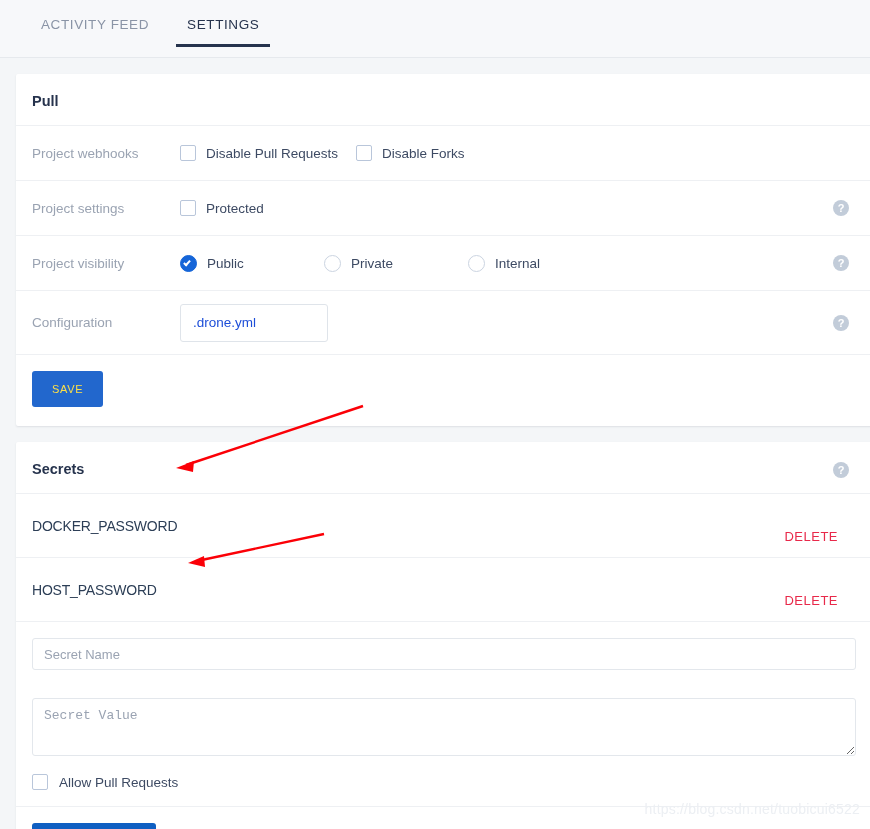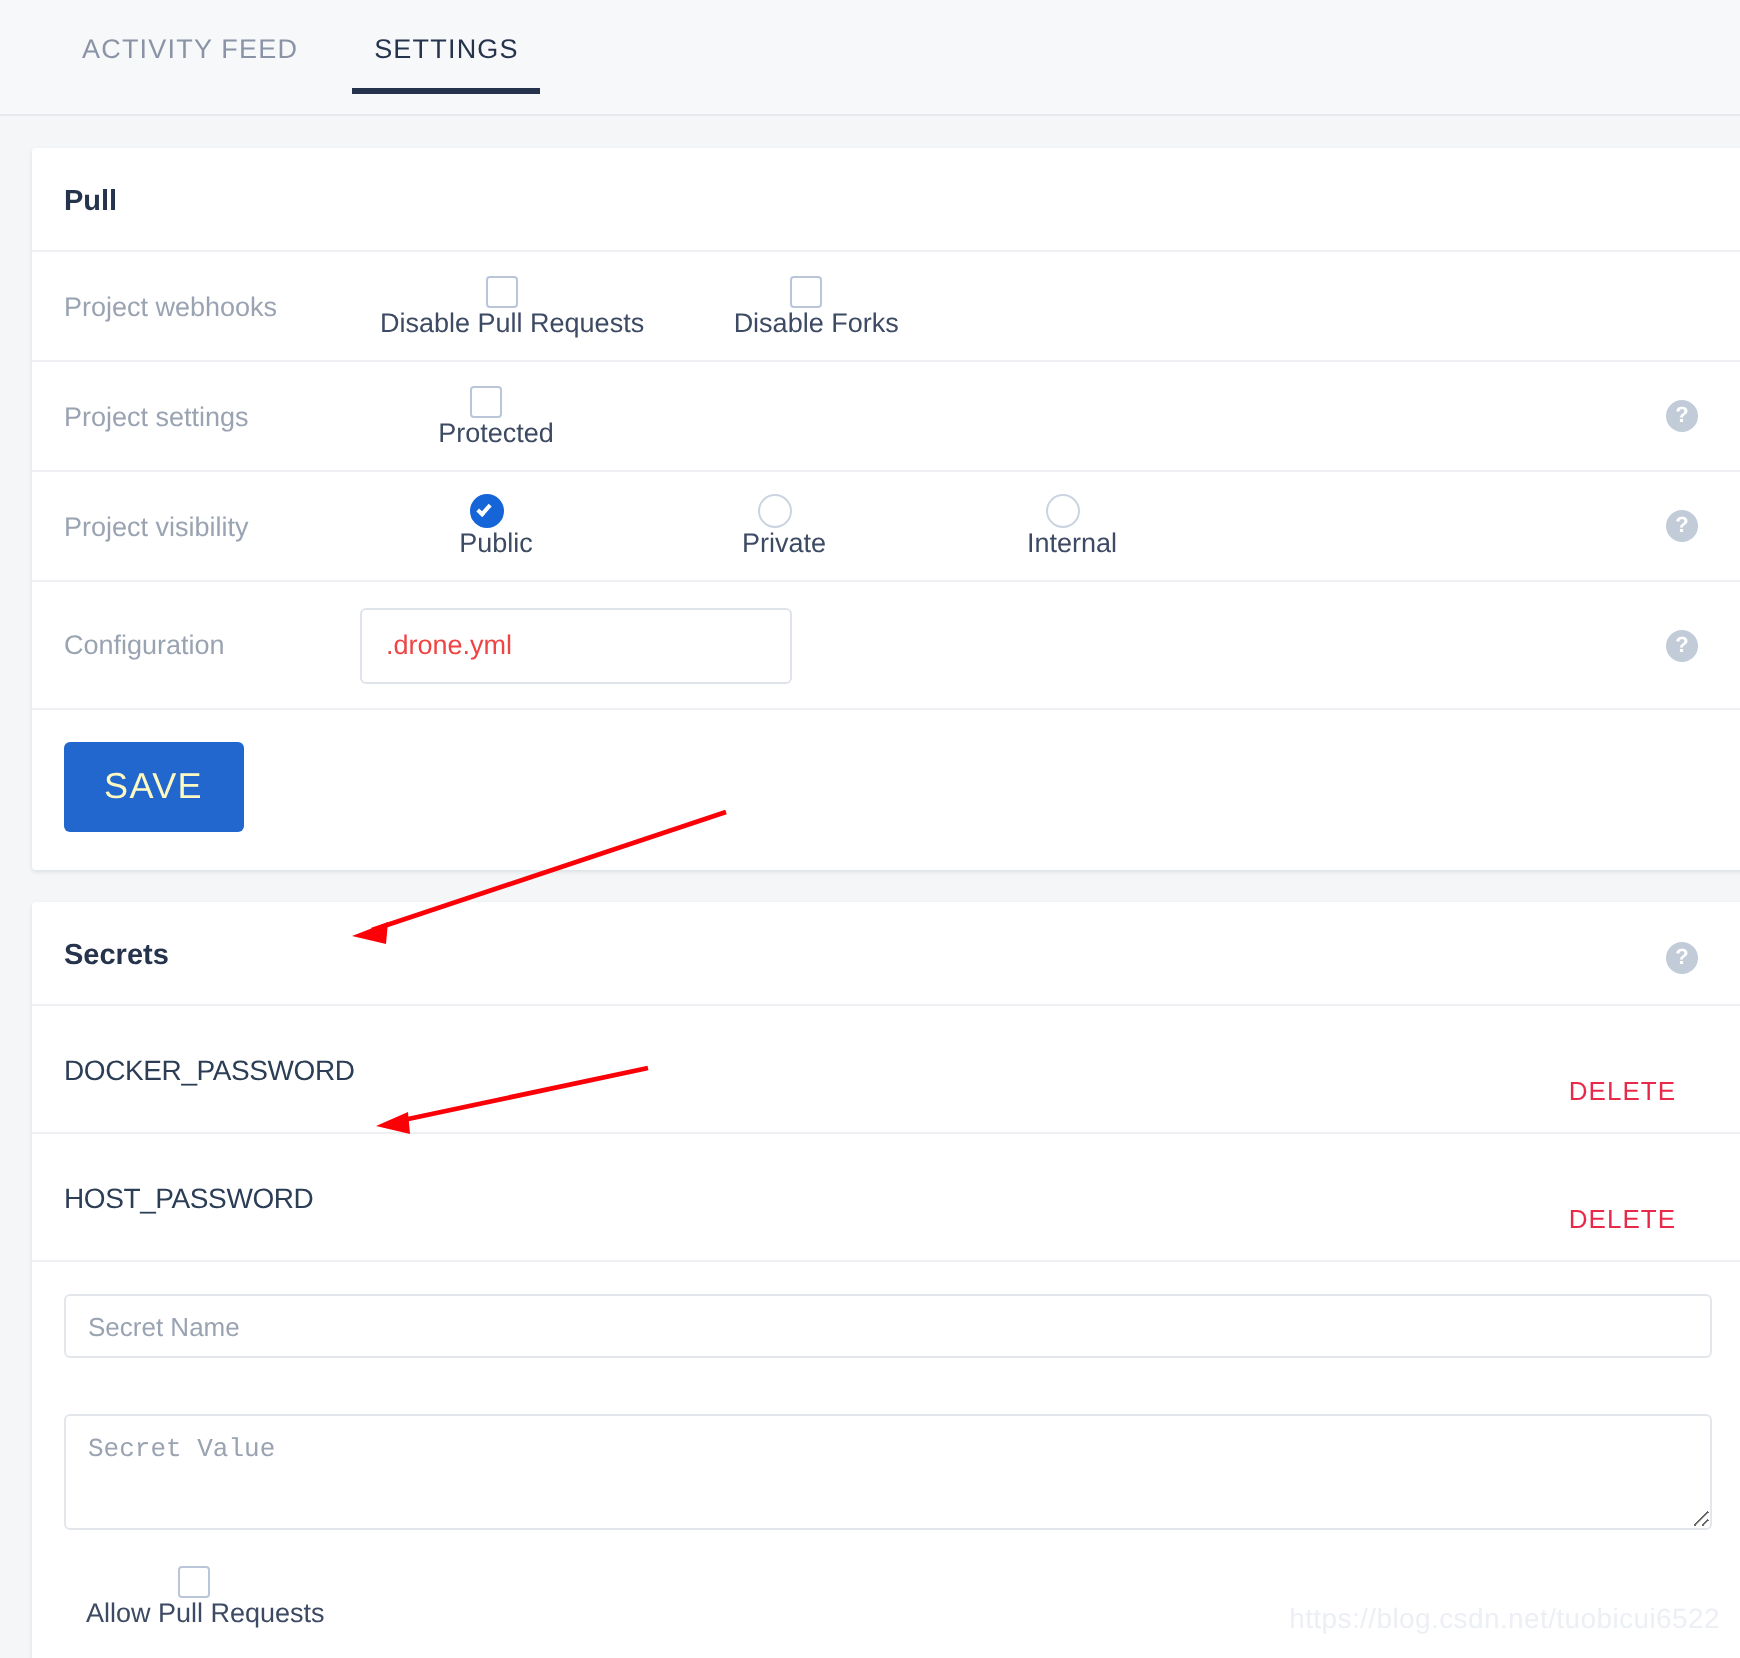--- a/index.html
+++ b/index.html
@@ -86,21 +86,20 @@
   .row-fields {
     display: flex;
     align-items: center;
     flex: 1;
   }
   .field-group {
     display: flex;
     align-items: center;
     margin-right: 18px;
     min-width: 126px;
-    flex-direction: column;
   }
   .field-group .ctl-label {
     color: #3d4a63;
     font-size: 13.5px;
     margin-left: 10px;
     white-space: nowrap;
   }
   .help {
     width: 16px;
     height: 16px;
@@ -155,41 +154,41 @@
     top: 3.4px;
     width: 4px;
     height: 7px;
     border: solid #fff;
     border-width: 0 2px 2px 0;
     transform: rotate(42deg);
     box-sizing: border-box;
   }
 
   .text-input {
-    width: 216px;
+    width: 148px;
     height: 38px;
     border: 1px solid #dfe4ea;
     border-radius: 3px;
     padding: 0 12px;
     font-family: "Liberation Sans", sans-serif;
     font-size: 13.5px;
-    color: #ef4444;
+    color: #1d4ed8;
     box-sizing: border-box;
     outline: none;
     background: #fff;
   }
 
   .btn {
     border: none;
     border-radius: 3px;
-    color: #fef9c3;
+    color: #fde047;
     font-family: "Liberation Sans", sans-serif;
     letter-spacing: 0.7px;
     cursor: pointer;
-    font-size: 18px;
+    font-size: 11px;
   }
   .btn-save {
     background: #2267cd;
     padding: 12px 20px;
   }
   .btn-add {
     background: #0f5fc2;
     padding: 13px 18px;
   }
   .action-row {

